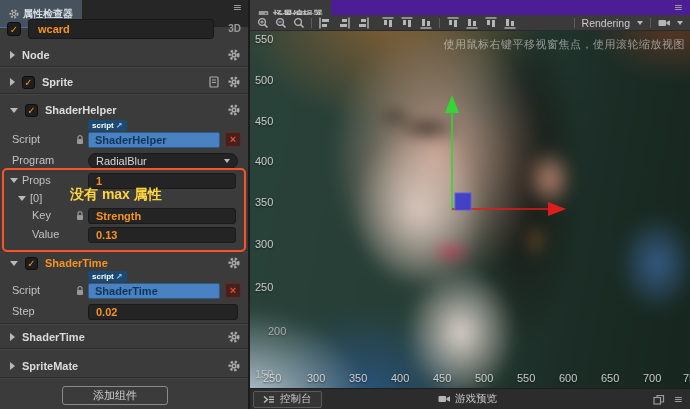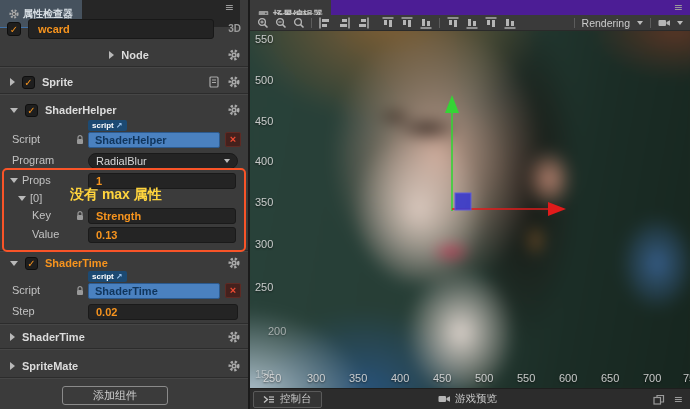--- a/index.html
+++ b/index.html
@@ -1,21 +1,21 @@
 <!DOCTYPE html>
 <html><head>
 <meta charset="utf-8">
 <style>
   html,body{margin:0;padding:0;background:#111;}
   .app{position:relative;width:690px;height:409px;overflow:hidden;background:#222;
        font-family:"Liberation Sans","DejaVu Sans",sans-serif;user-select:none;}
   
   .inspector{position:absolute;left:0;top:0;width:248px;height:409px;background:#3b3b3b;}
   .panel-divider{position:absolute;left:248px;top:0;width:2px;height:409px;background:#1b1b1b;}
-  .tabbar{position:absolute;left:0;top:0;right:8px;height:27px;background:#262626;display:flex;}
+  .tabbar{position:absolute;left:0;top:0;right:0;height:27px;background:#262626;display:flex;}
   .tab{display:flex;align-items:center;gap:4px;padding:0 9px;height:100%;
        background:#46525e;color:#d6dde3;font-size:10px;font-weight:bold;border-bottom:1px solid #3f71a8;}
   .menu-glyph{position:absolute;right:6px;top:1px;color:#9a9a9a;font-size:11px;font-family:"DejaVu Sans",sans-serif;}
   .row{position:absolute;left:0;right:0;height:16px;font-size:11px;color:#c2c2c2;}
   .hdr{position:absolute;left:0;right:0;height:18px;display:flex;align-items:center;gap:7px;
        padding-left:10px;font-weight:bold;color:#dcdcdc;font-size:11px;box-sizing:border-box;}
   .sep{position:absolute;left:0;right:0;height:1px;background:#2c2c2c;box-shadow:0 1px 0 rgba(255,255,255,.06);}
   .tri-d{width:0;height:0;border-left:4px solid transparent;border-right:4px solid transparent;border-top:5px solid #b9b9b9;}
   .tri-r{width:0;height:0;border-top:4px solid transparent;border-bottom:4px solid transparent;border-left:5px solid #b9b9b9;}
   .chk{width:14px;height:14px;background:#1e1e1e;border:1px solid #0e0e0e;border-radius:3px;color:#f7941e;
@@ -149,21 +149,21 @@
       </div>
       <span class="menu-glyph">≡</span>
     </div>
 
     <div class="row" style="top:19px;height:22px;">
       <div class="chk" style="position:absolute;left:7px;top:3px;">✓</div>
       <div class="name-input">wcard</div>
       <span class="mode-3d">3D</span>
     </div>
 
-    <div class="hdr" style="top:46px;justify-content:center;">
+    <div class="hdr" style="top:46px;">
       <span class="tri-r"></span>
       <span>Node</span>
       <svg class="gear-btn" width="12" height="12" viewBox="0 0 12 12">
           <use href="#gear"></use>
         </svg>
     </div>
     <div class="sep" style="top:66px;"></div>
 
     <div class="hdr" style="top:73px;">
       <span class="tri-r"></span>
@@ -350,20 +350,21 @@
     <span class="caret"></span>
     <span class="tb-sep"></span>
     <svg width="12" height="12" viewBox="0 0 12 12">
         <use href="#cam"></use>
       </svg>
     <span class="caret"></span>
   </div>
 
   <div class="viewport">
     <div class="backdrop"></div>
+    <div class="hint">使用鼠标右键平移视窗焦点，使用滚轮缩放视图</div>
 
     <span class="rlabel" style="left:5px;top:2px;">550</span>
     <span class="rlabel" style="left:5px;top:43px;">500</span>
     <span class="rlabel" style="left:5px;top:84px;">450</span>
     <span class="rlabel" style="left:5px;top:124px;">400</span>
     <span class="rlabel" style="left:5px;top:165px;">350</span>
     <span class="rlabel" style="left:5px;top:207px;">300</span>
     <span class="rlabel" style="left:5px;top:250px;">250</span>
     <span class="rlabel" style="left:18px;top:294px;opacity:.7;">200</span>
     <span class="rlabel" style="left:5px;top:337px;opacity:.6;">150</span>

